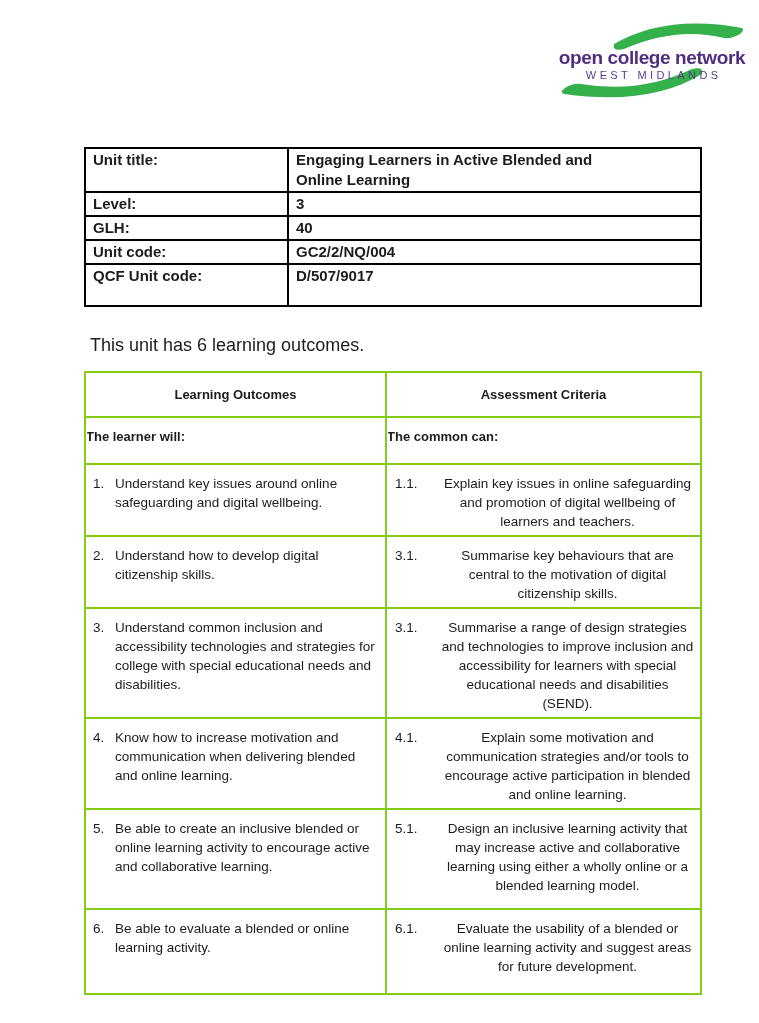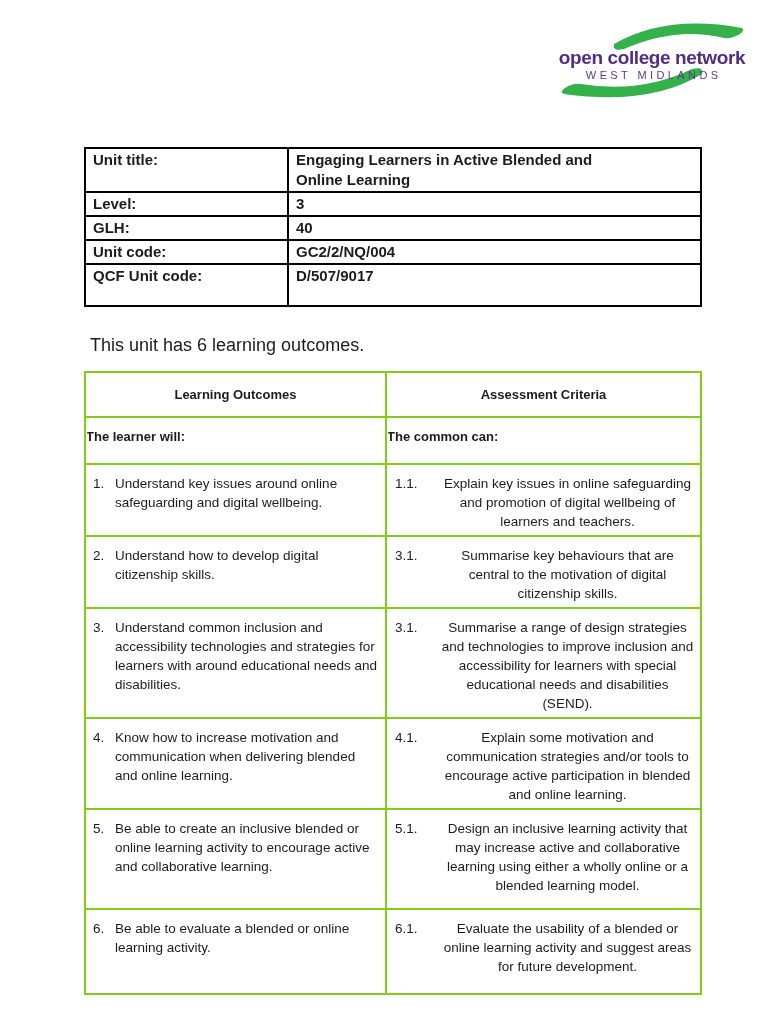--- a/index.html
+++ b/index.html
@@ -192,21 +192,21 @@
         <span class="num">3.1.</span>
         <span class="txt">Summarise key behaviours that are central to the motivation of digital citizenship skills.</span>
       </div>
     </td>
   </tr>
 
   <tr class="r3">
     <td class="cell lo-cell">
       <div class="cell-inner">
         <span class="num">3.</span>
-        <span class="txt">Understand common inclusion and accessibility technologies and strategies for learners with around educational needs and disabilities.</span>
+        <span class="txt">Understand common inclusion and accessibility technologies and strategies for college with special educational needs and disabilities.</span>
       </div>
     </td>
     <td class="cell ac-cell">
       <div class="cell-inner">
         <span class="num">3.1.</span>
         <span class="txt">Summarise a range of design strategies and technologies to improve inclusion and accessibility for learners with special educational needs and disabilities (SEND).</span>
       </div>
     </td>
   </tr>
 

